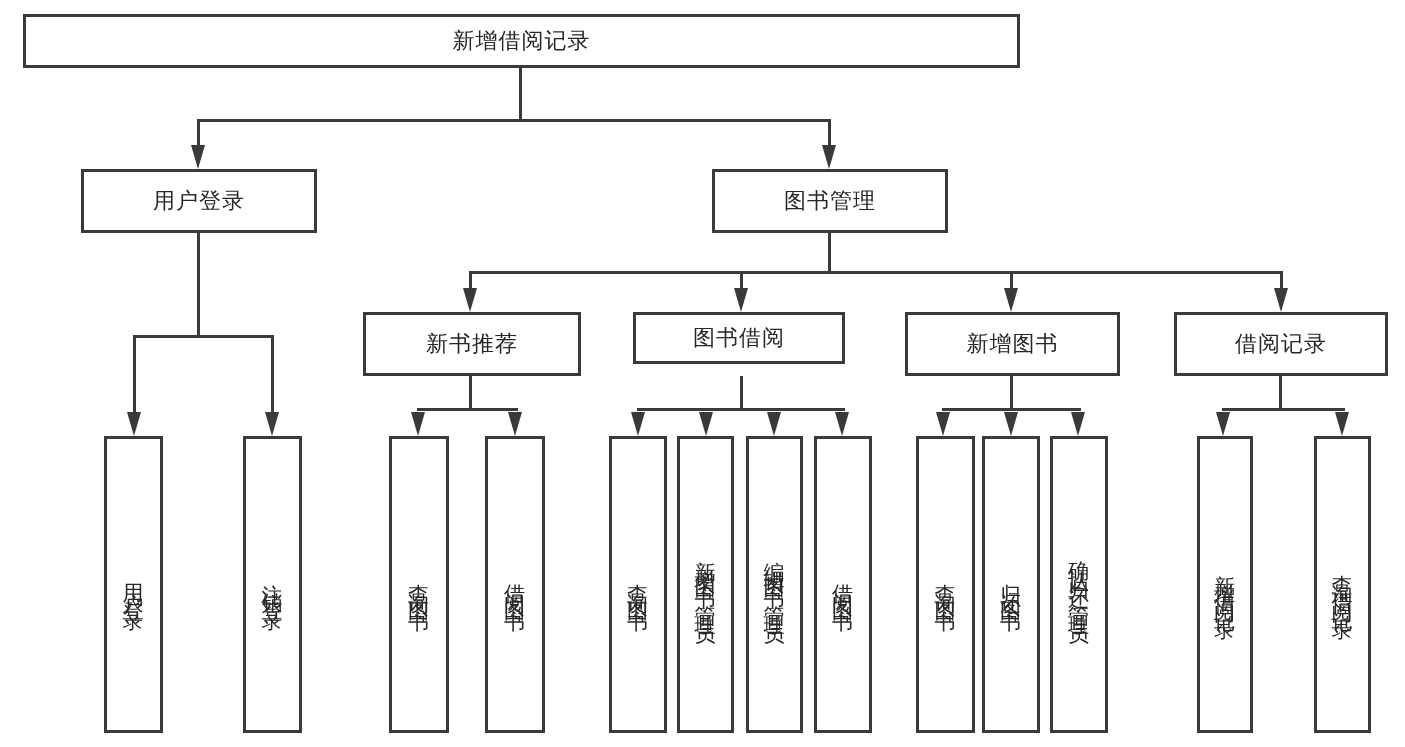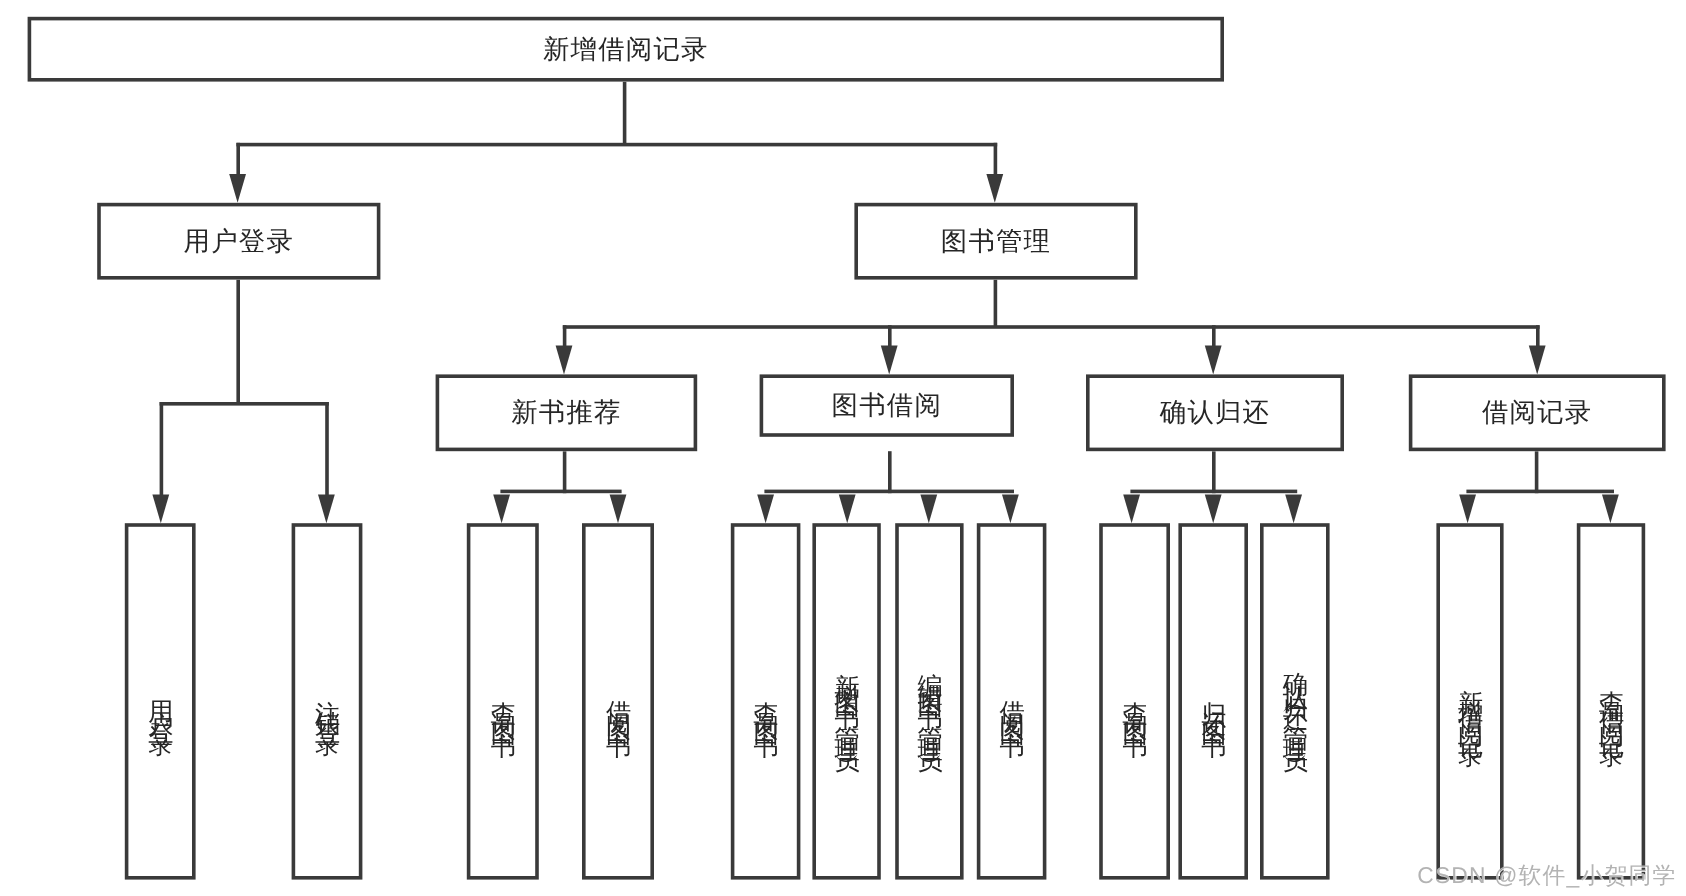--- a/index.html
+++ b/index.html
@@ -65,21 +65,21 @@
   <div class="box" style="left:23px;top:14px;width:997px;height:54px">新增借阅记录</div>
 
   <div class="box" style="left:81px;top:169px;width:236px;height:64px">用户登录</div>
 
   <div class="box" style="left:363px;top:312px;width:218px;height:64px">新书推荐</div>
 
   <div class="box" style="left:712px;top:169px;width:236px;height:64px">图书管理</div>
 
   <div class="box" style="left:633px;top:312px;width:212px;height:52px">图书借阅</div>
 
-  <div class="box" style="left:905px;top:312px;width:215px;height:64px">确认归还</div>
+  <div class="box" style="left:905px;top:312px;width:215px;height:64px">新增图书</div>
 
   <div class="box" style="left:1174px;top:312px;width:214px;height:64px">借阅记录</div>
 
   <div class="box v" style="left:104px;width:59px">用户登录</div>
   <div class="box v" style="left:243px;width:59px">注销登录</div>
 
   <div class="box v" style="left:389px;width:60px">查询图书</div>
   <div class="box v" style="left:485px;width:60px">借阅图书</div>
 
   <div class="box v" style="left:609px;width:58px">查询图书</div>
@@ -135,15 +135,14 @@
   <div class="hline" style="left:942px;top:408px;width:139px"></div>
   <div class="arr" style="left:936px;top:412px"></div>
   <div class="arr" style="left:1004px;top:412px"></div>
   <div class="arr" style="left:1071px;top:412px"></div>
 
   <div class="vline" style="left:1279px;top:376px;height:35px"></div>
   <div class="hline" style="left:1222px;top:408px;width:123px"></div>
   <div class="arr" style="left:1216px;top:412px"></div>
   <div class="arr" style="left:1335px;top:412px"></div>
 
-  <div class="watermark">CSDN @软件_小贺同学</div>
 
 </div>
 
 </body></html>

